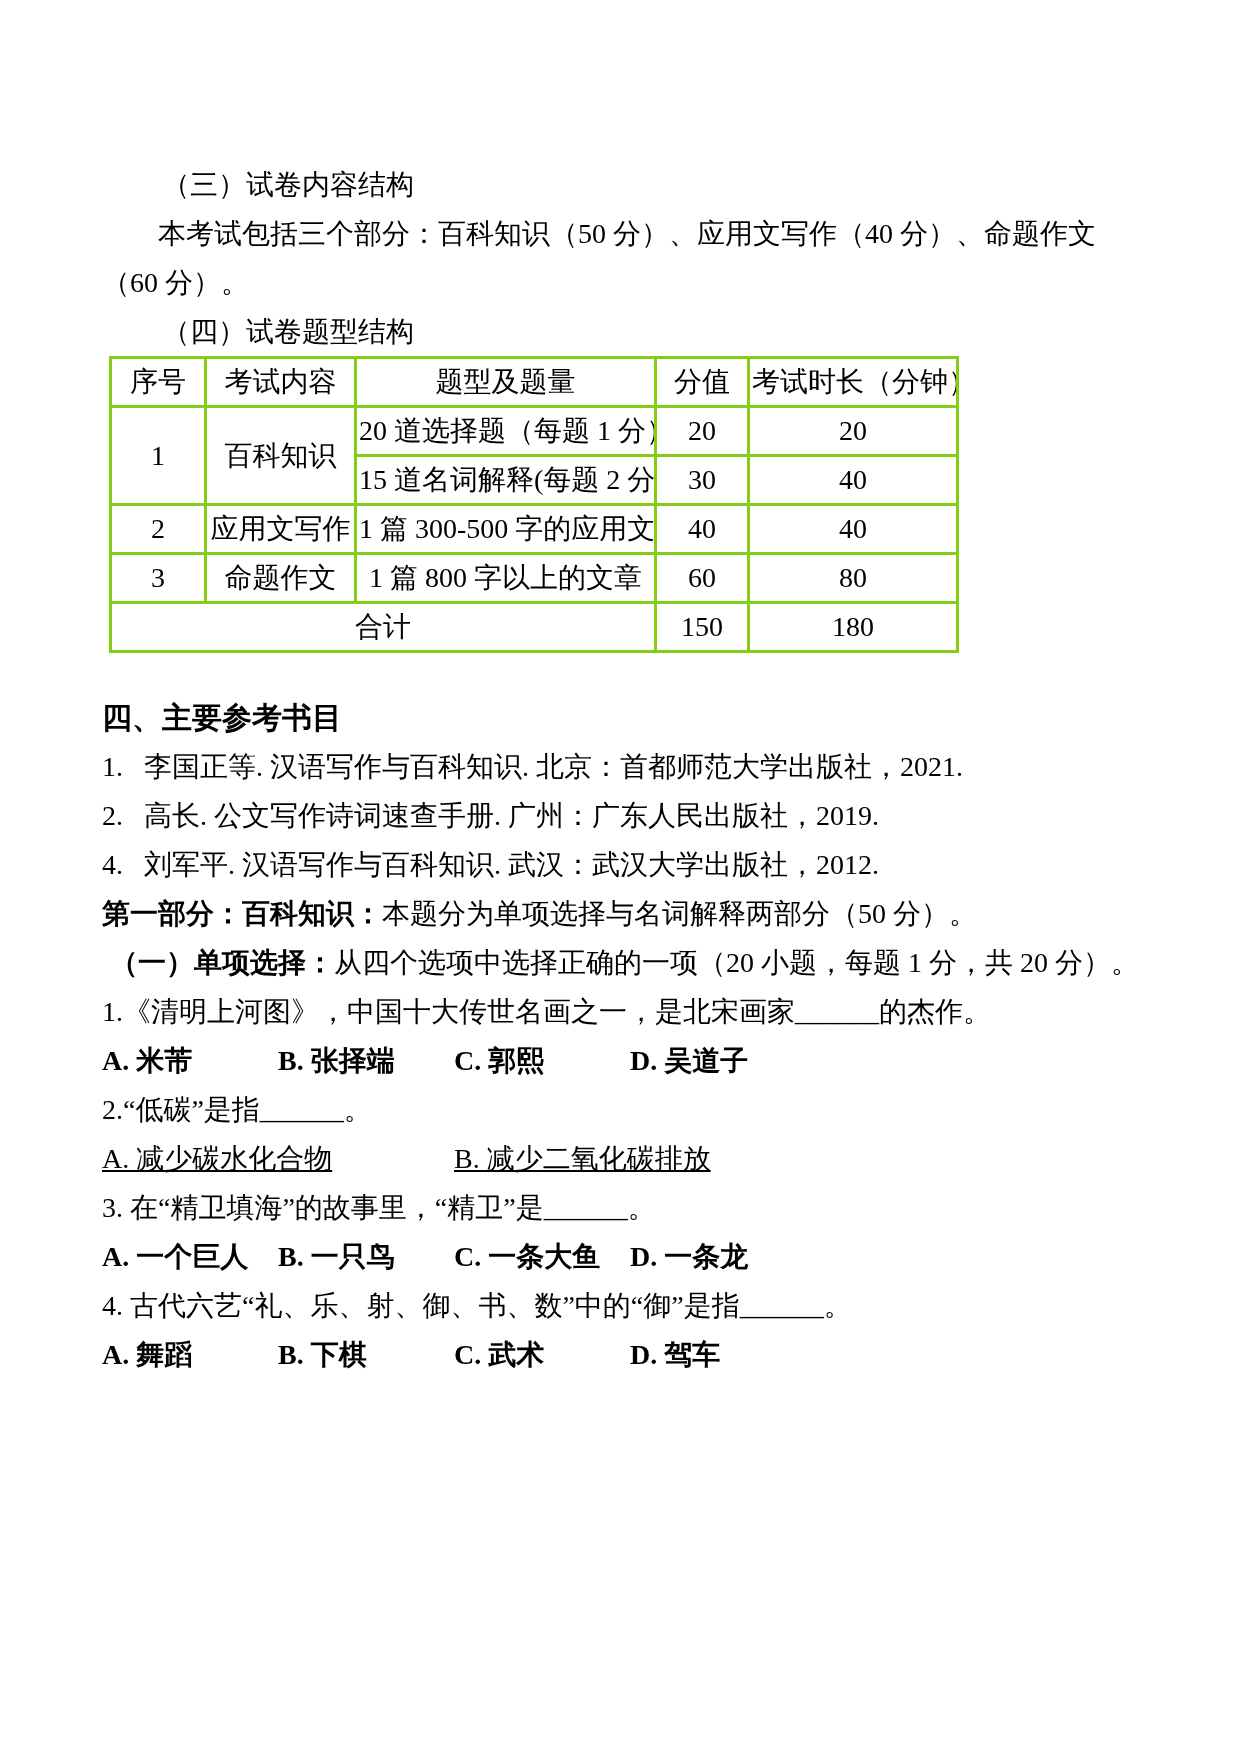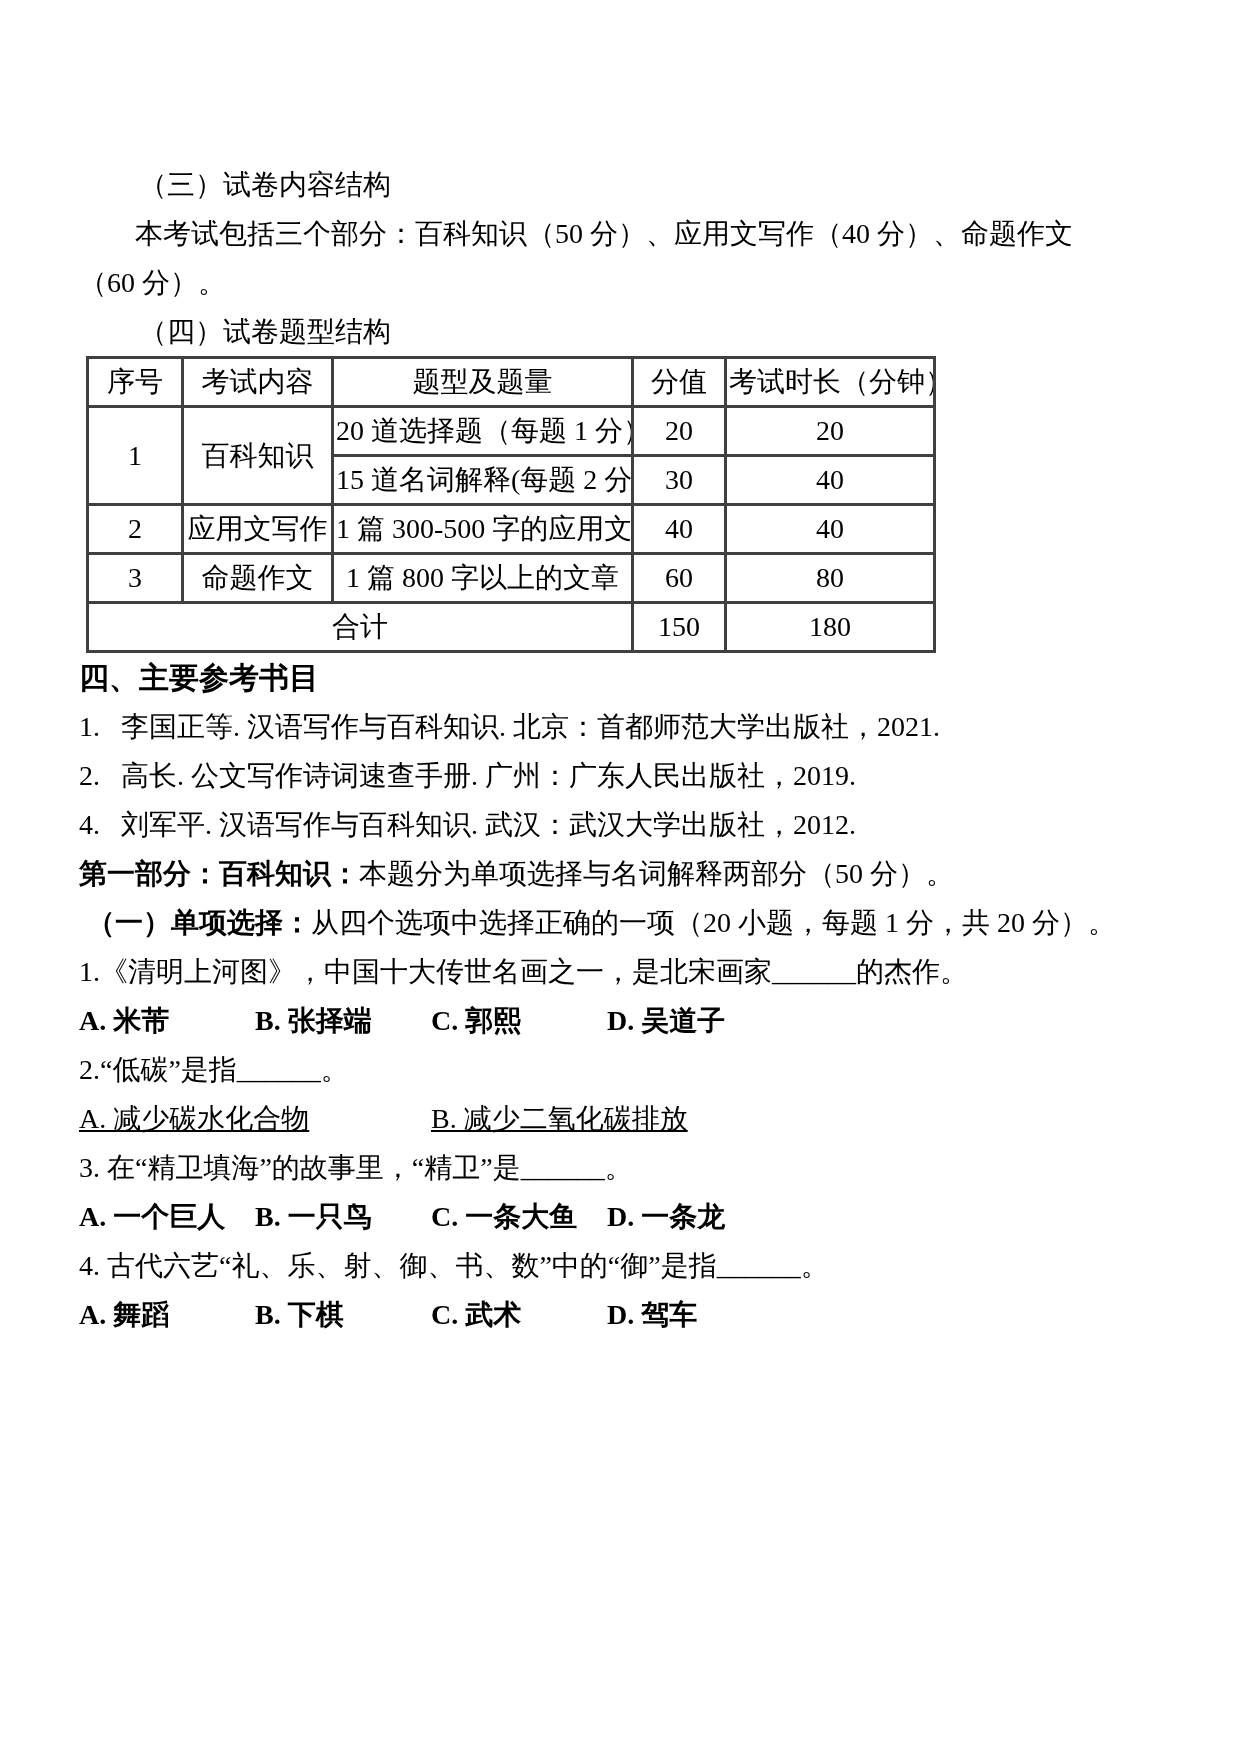--- a/index.html
+++ b/index.html
@@ -9,51 +9,52 @@
     color: #000000;
   }
   body {
     width: 1240px;
     height: 1754px;
     font-family: "Liberation Serif", "DejaVu Serif", serif;
     font-size: 28px;
     overflow: hidden;
   }
   .page {
-    padding: 160px 30px 0 79px;
+    padding: 160px 30px 0 102px;
   }
   .line {
     line-height: 49px;
     white-space: nowrap;
   }
   .sub-heading {
     padding-left: 60px;
   }
   .indent {
     text-indent: 56px;
   }
   .big-heading {
     font-weight: bold;
     font-size: 30px;
+    margin-top: 40px;
   }
   .b { font-weight: bold; }
 
   table.exam {
     border-collapse: collapse;
     table-layout: fixed;
     margin-left: 7px;
     width: 847px;
   }
   table.exam col.c1 { width: 95px; }
   table.exam col.c2 { width: 150px; }
   table.exam col.c3 { width: 300px; }
   table.exam col.c4 { width: 93px; }
   table.exam col.c5 { width: 209px; }
   table.exam th, table.exam td {
-    border: 3px solid #404040;
+    border: 3px solid #84cc16;
     text-align: center;
     vertical-align: middle;
     height: 46px;
     font-weight: normal;
     padding: 0 2px;
     white-space: nowrap;
     overflow: hidden;
     font-size: 28px;
   }
 

